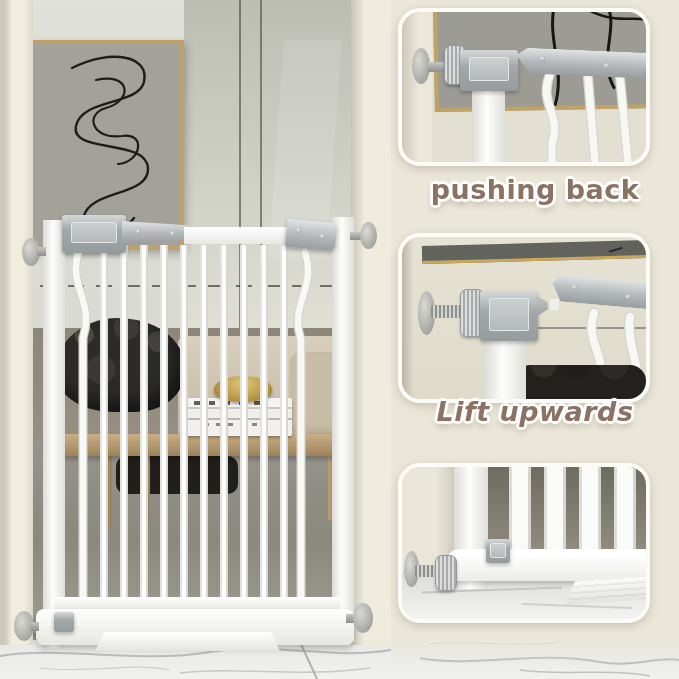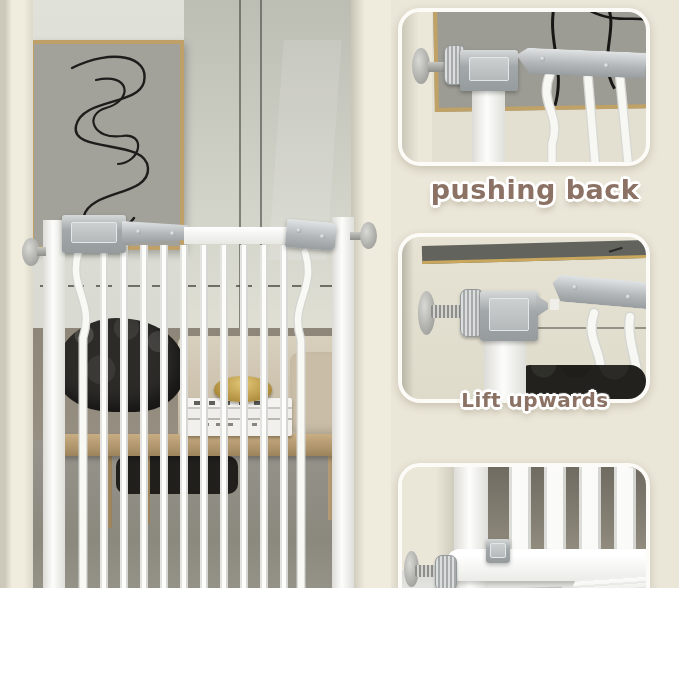--- a/index.html
+++ b/index.html
@@ -2,21 +2,21 @@
 <html style="--page-background: #eae6d8; --label-text: #8b7265; --label-outline: #ffffff; --panel-border: #fcfbf7; --gate-white: #f8f8f5; --hardware-gray: #aab0b2; --frame-gold: #bfa069; --art-canvas: #a2a19a; --mirror-gray: #c6c8be; --wall-cream: #ece9db; --sofa-dark: #2c2b28; --sofa-beige: #cdc3ae; --table-wood: #b79d75; --marble-white: #eef0ee;"><head>
 <meta charset="utf-8">
 <style>
   :root{
     --page-background:#eae6d8; --label-text:#8b7265; --panel-border:#fcfbf7;
     --gate-white:#f8f8f5; --hardware-gray:#aab0b2; --frame-gold:#bfa069;
     --art-canvas:#a2a19a; --mirror-gray:#c6c8be; --wall-cream:#ece9db;
     --sofa-dark:#2c2b28; --sofa-beige:#cdc3ae; --table-wood:#b79d75; --marble-white:#eef0ee;
   }
   html,body{margin:0;padding:0;background:#ffffff;}
-  .page{position:relative;width:679px;height:588px;overflow:hidden;
+  .page{position:relative;width:679px;height:679px;overflow:hidden;
         background:var(--page-background);
         font-family:"DejaVu Sans","Liberation Sans",sans-serif;}
   .abs{position:absolute;}
 
   
   .disc{background:radial-gradient(ellipse at 38% 35%,#d9d9d5,#a9a9a5 65%,#8e8e8a);border-radius:50%;}
   .rod{background:linear-gradient(180deg,#c6c6c2,#8e8e8a);}
   .rod-threads{background:repeating-linear-gradient(90deg,#8e8e8a 0px,#8e8e8a 2px,#d4d4d0 2px,#d4d4d0 4px);border-radius:2px;}
   .knob{background:repeating-linear-gradient(90deg,#dcdede 0px,#dcdede 2px,#a6aaaa 2px,#a6aaaa 4px);
         border:1px solid #93989a;border-radius:7px;box-shadow:0 2px 3px rgba(0,0,0,.25);}
@@ -36,21 +36,21 @@
          box-shadow:0 3px 8px rgba(120,105,80,.28);background:#e3e0d1;}
   .p1{top:8px;height:158px;}
   .p2{top:233px;height:170px;}
   .p3{top:463px;height:160px;}
   .step-label{position:absolute;left:0;width:100%;text-align:center;font-weight:700;
       color:var(--label-text);letter-spacing:.5px;
       text-shadow:-2px -2px 0 #fff,0 -2px 0 #fff,2px -2px 0 #fff,-2px 0 0 #fff,2px 0 0 #fff,
         -2px 2px 0 #fff,0 2px 0 #fff,2px 2px 0 #fff,-3px 0 1px #fff,3px 0 1px #fff,
         0 3px 1px #fff,0 -3px 1px #fff,0 5px 6px rgba(140,125,100,.55);}
   .label-1{top:174px;font-size:27px;}
-  .label-2{top:388px;font-size:20px;}
+  .label-2{top:396px;font-size:27px;font-style:italic;}
   .label-3{top:628px;font-size:31px;letter-spacing:1px;}
 
   
   .scene{position:absolute;left:0;top:0;width:391px;height:679px;overflow:hidden;}
   .marble{background:linear-gradient(180deg,#e7e8e4,#f1f2f0);}
   svg{display:block;}
 </style>
 </head>
 <body>
 

